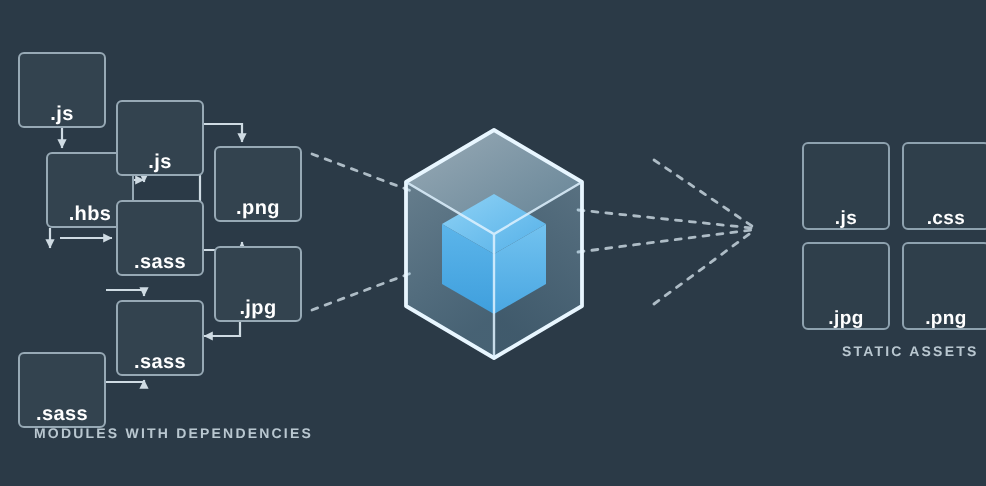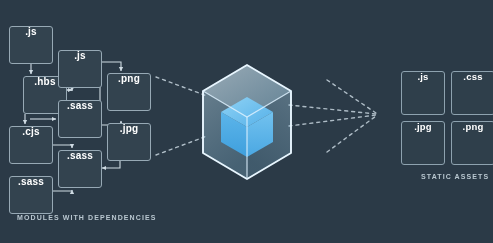--- a/index.html
+++ b/index.html
@@ -17,21 +17,21 @@
   }
 
   
   .node {
     position: absolute;
     box-sizing: border-box;
     border: 1px solid #97a9b5;
     border-radius: 3px;
     background: #33434f;
     display: flex;
-    align-items: flex-start;
+    align-items: flex-end;
     justify-content: center;
   }
   .node .node-label {
     color: #ffffff;
     font-size: 10px;
     font-weight: bold;
     letter-spacing: 0.2px;
     line-height: 1;
     user-select: none;
   }
@@ -180,23 +180,20 @@
       </g>
     </svg>
   </div>
 
   <div class="node" style="left:9px;top:26px;width:44px;height:38px;">
     <span class="node-label">.js</span>
   </div>
   <div class="node" style="left:23px;top:76px;width:44px;height:38px;">
     <span class="node-label">.hbs</span>
   </div>
-  <div class="node" style="left:9px;top:126px;width:44px;height:38px;">
-    <span class="node-label">.cjs</span>
-  </div>
   <div class="node" style="left:9px;top:176px;width:44px;height:38px;">
     <span class="node-label">.sass</span>
   </div>
   <div class="node" style="left:58px;top:50px;width:44px;height:38px;">
     <span class="node-label">.js</span>
   </div>
   <div class="node" style="left:58px;top:100px;width:44px;height:38px;">
     <span class="node-label">.sass</span>
   </div>
   <div class="node" style="left:58px;top:150px;width:44px;height:38px;">

